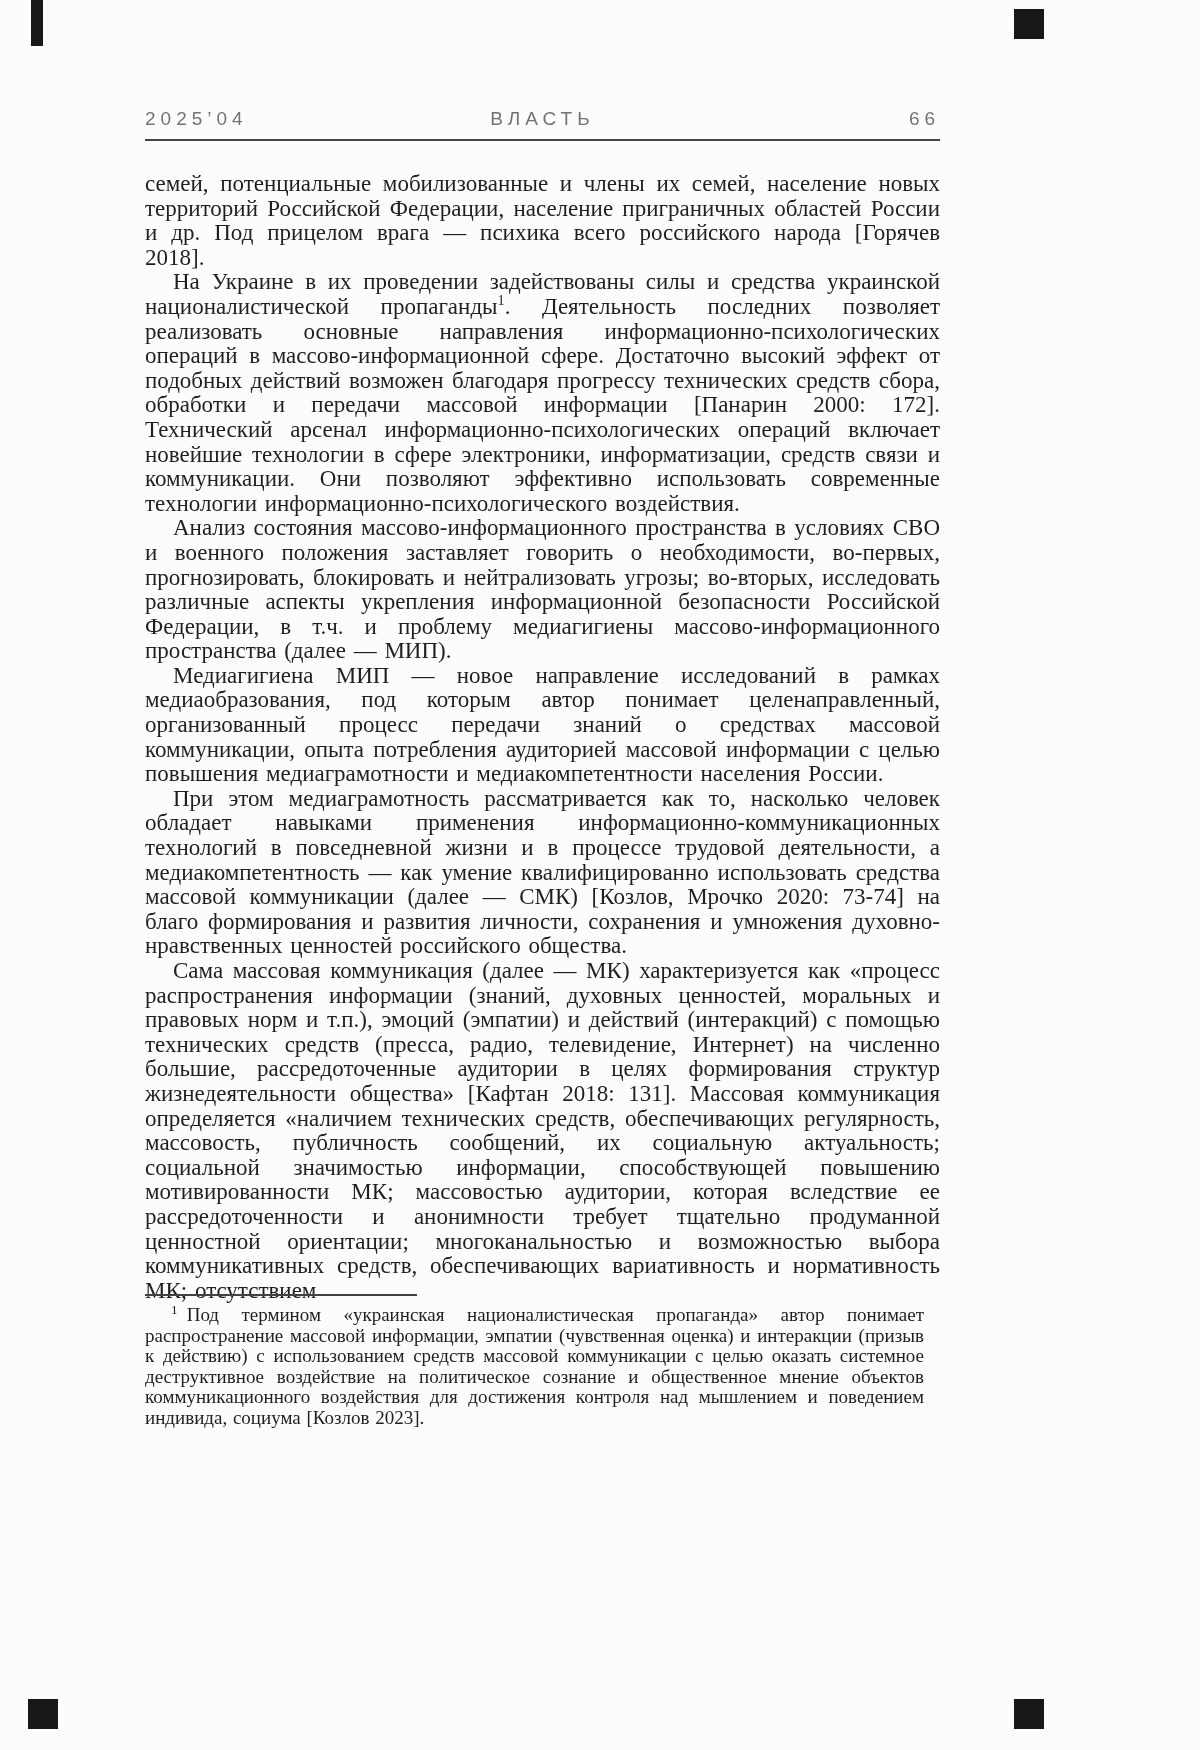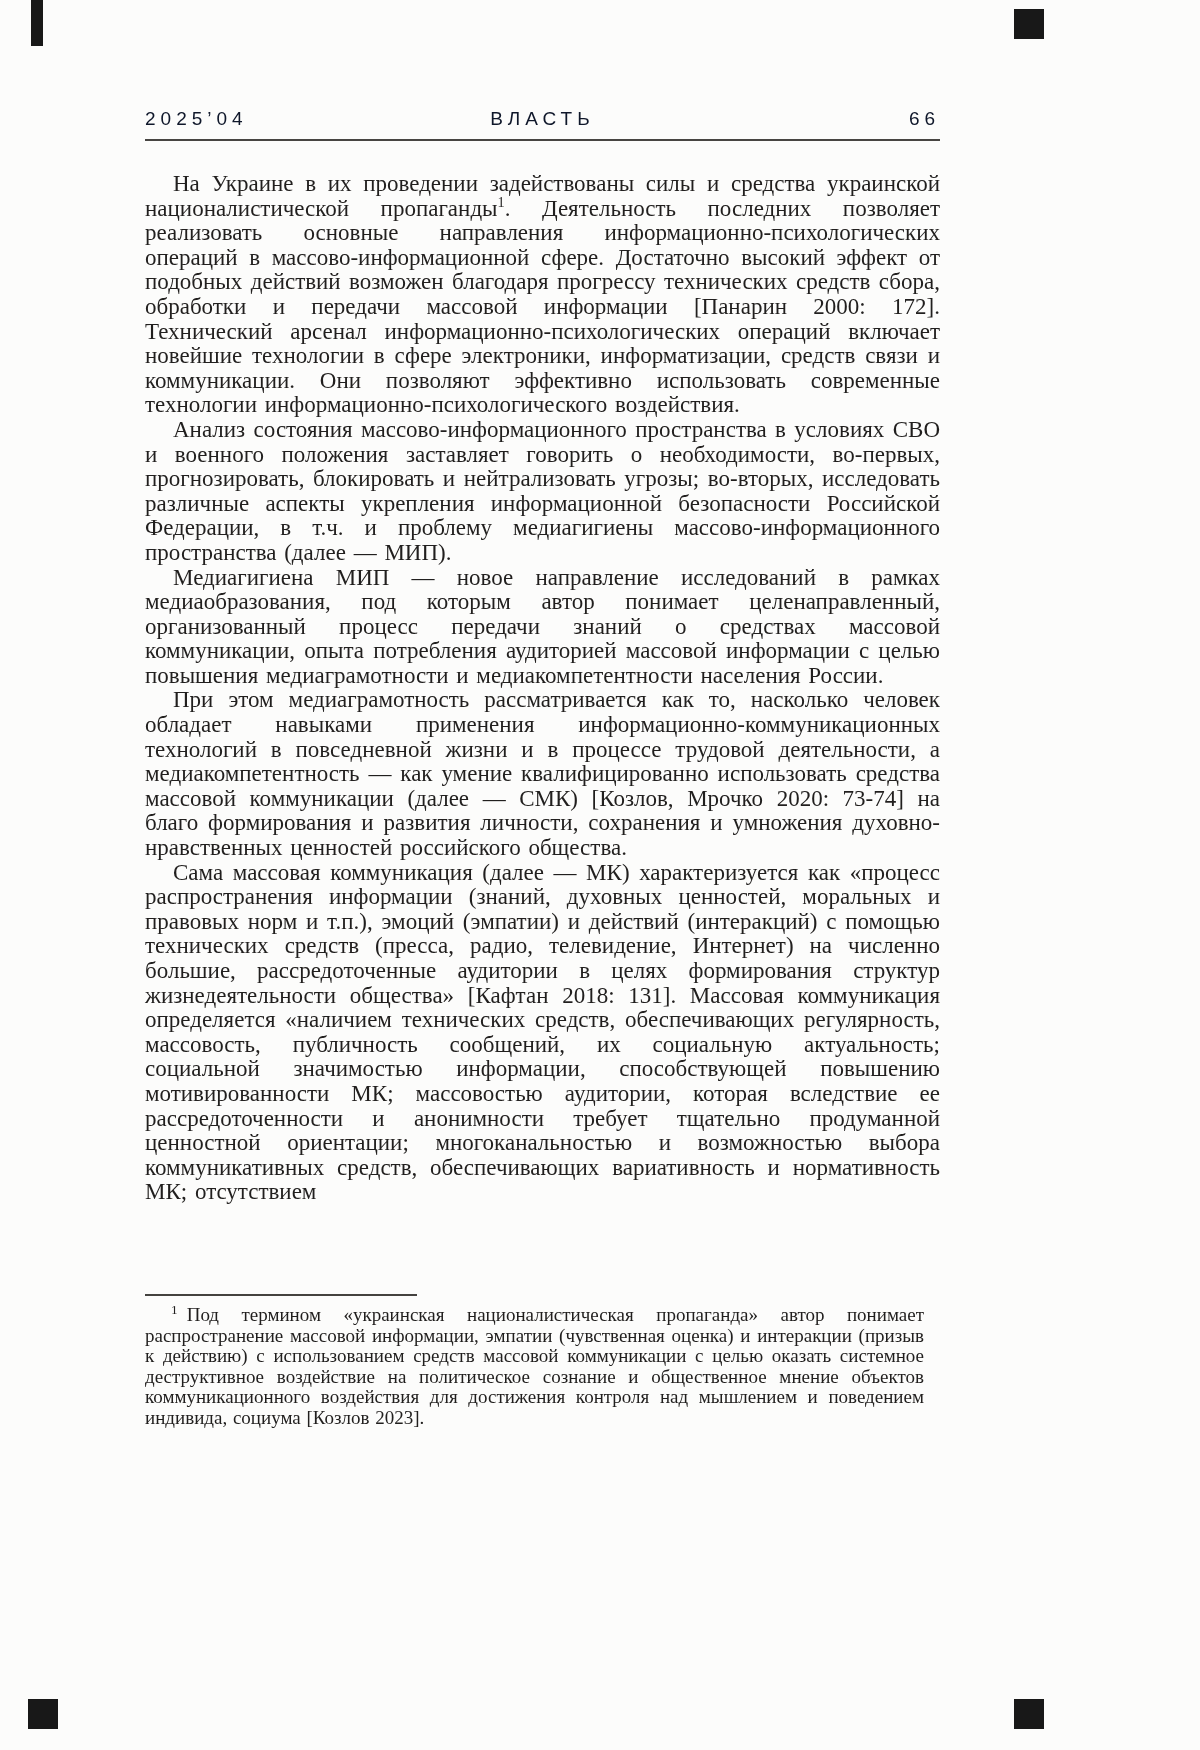--- a/index.html
+++ b/index.html
@@ -31,21 +31,21 @@
     left: 145px;
     top: 108px;
     width: 795px;
   }
   .running-head {
     display: flex;
     align-items: center;
     font-family: "Liberation Sans", sans-serif;
     font-size: 19px;
     letter-spacing: 5px;
-    color: #0f172a;
+    color: #737373;
   }
   .rh-left  { flex: 1; text-align: left; }
   .rh-center{ flex: 0 0 auto; text-align: center; }
   .rh-right { flex: 1; text-align: right; }
   .head-rule {
     height: 2px;
     background: #474542;
     margin-top: 9px;
   }
 
@@ -110,20 +110,21 @@
   <div class="content">
 
     <div class="running-head">
       <span class="rh-left">2025’04</span>
       <span class="rh-center">ВЛАСТЬ</span>
       <span class="rh-right">66</span>
     </div>
     <div class="head-rule"></div>
 
     <section class="article-body">
+      <p class="para first">семей, потенциальные мобилизованные и члены их семей, население новых территорий Российской Федерации, население приграничных областей России и др. Под прицелом врага — психика всего российского народа [Горячев 2018].</p>
       <p class="para"><span>На Украине в их проведении задействованы силы и средства украинской националистической пропаганды</span><sup>1</sup><span>. Деятельность последних позволяет реализовать основные направления информационно-психологических операций в массово-информационной сфере. Достаточно высокий эффект от подобных действий возможен благодаря прогрессу технических средств сбора, обработки и передачи массовой информации [Панарин 2000: 172]. Технический арсенал информационно-психологических операций включает новейшие технологии в сфере электроники, информатизации, средств связи и коммуникации. Они позволяют эффективно использовать современные технологии информационно-психологического воздействия.</span></p>
       <p class="para">Анализ состояния массово-информационного пространства в условиях СВО и военного положения заставляет говорить о необходимости, во-первых, прогнозировать, блокировать и нейтрализовать угрозы; во-вторых, исследовать различные аспекты укрепления информационной безопасности Российской Федерации, в т.ч. и проблему медиагигиены массово-информационного пространства (далее — МИП).</p>
       <p class="para">Медиагигиена МИП — новое направление исследований в рамках медиаобразования, под которым автор понимает целенаправленный, организованный процесс передачи знаний о средствах массовой коммуникации, опыта потребления аудиторией массовой информации с целью повышения медиаграмотности и медиакомпетентности населения России.</p>
       <p class="para">При этом медиаграмотность рассматривается как то, насколько человек обладает навыками применения информационно-коммуникационных технологий в повседневной жизни и в процессе трудовой деятельности, а медиакомпетентность — как умение квалифицированно использовать средства массовой коммуникации (далее — СМК) [Козлов, Мрочко 2020: 73-74] на благо формирования и развития личности, сохранения и умножения духовно-нравственных ценностей российского общества.</p>
       <p class="para">Сама массовая коммуникация (далее — МК) характеризуется как «процесс распространения информации (знаний, духовных ценностей, моральных и правовых норм и т.п.), эмоций (эмпатии) и действий (интеракций) с помощью технических средств (пресса, радио, телевидение, Интернет) на численно большие, рассредоточенные аудитории в целях формирования структур жизнедеятельности общества» [Кафтан 2018: 131]. Массовая коммуникация определяется «наличием технических средств, обеспечивающих регулярность, массовость, публичность сообщений, их социальную актуальность; социальной значимостью информации, способствующей повышению мотивированности МК; массовостью аудитории, которая вследствие ее рассредоточенности и анонимности требует тщательно продуманной ценностной ориентации; многоканальностью и возможностью выбора коммуникативных средств, обеспечивающих вариативность и нормативность МК; отсутствием</p>
     </section>
 
   </div>
 
   <div class="footnote-block">

